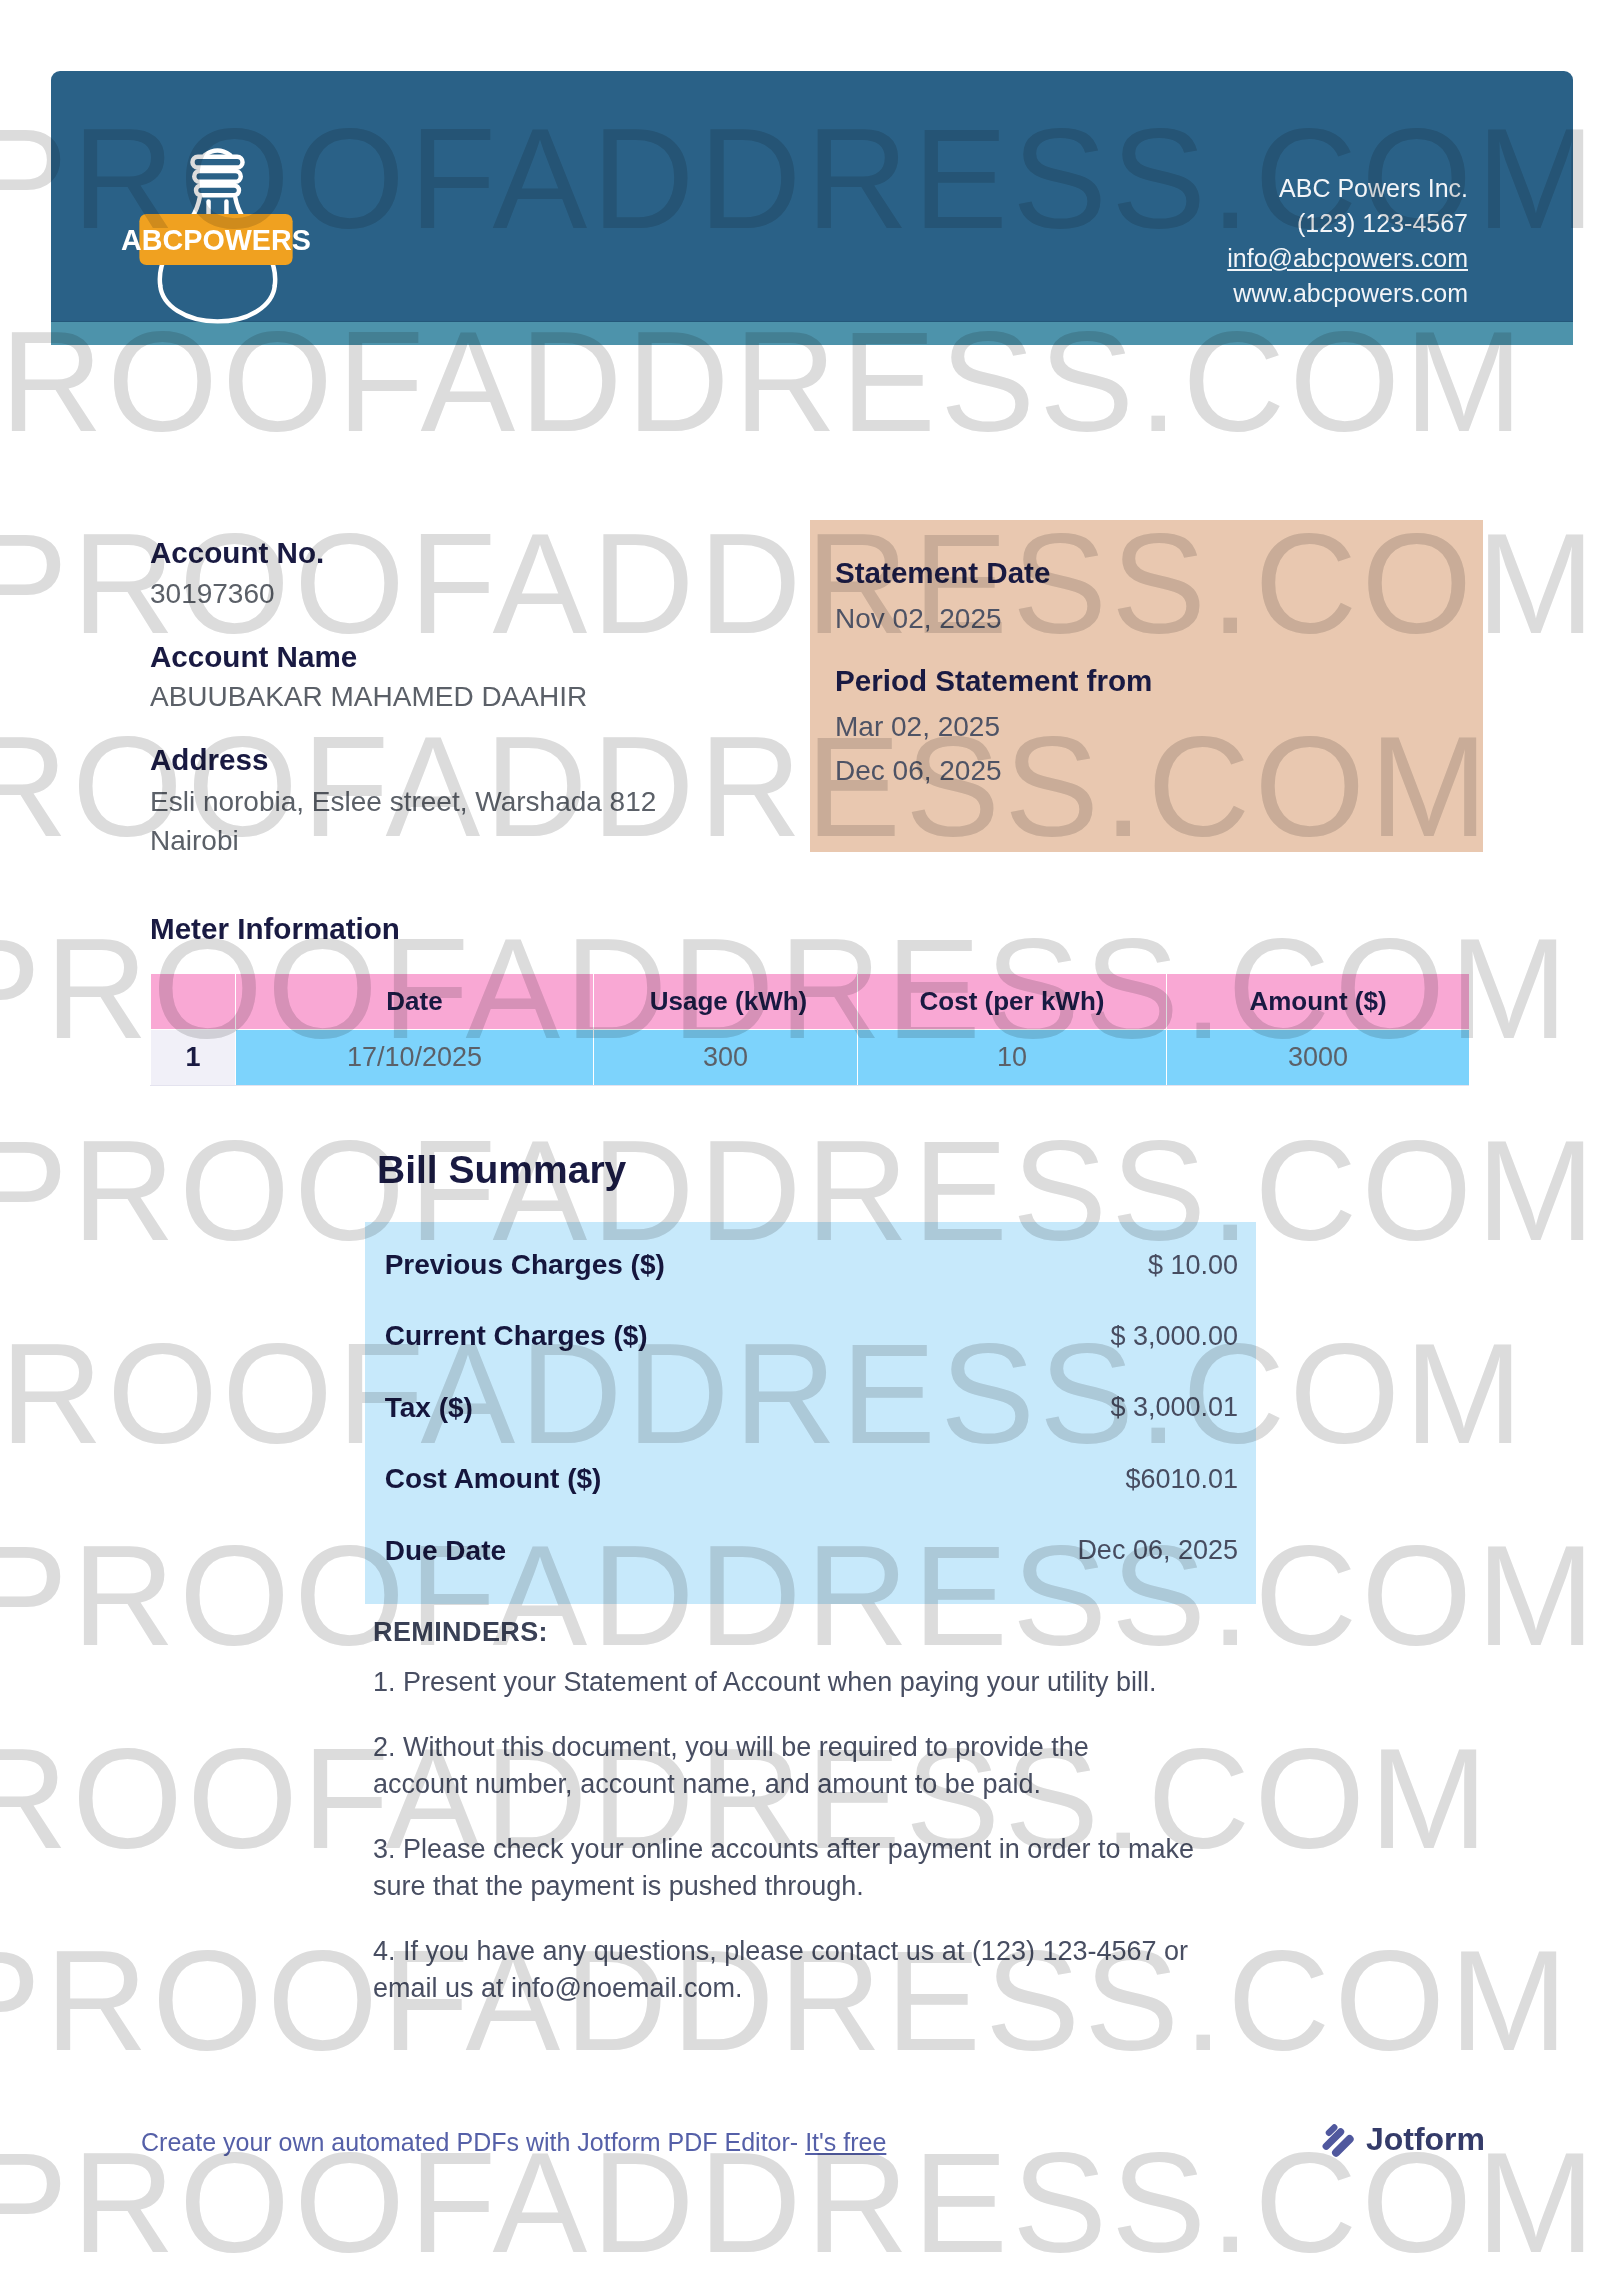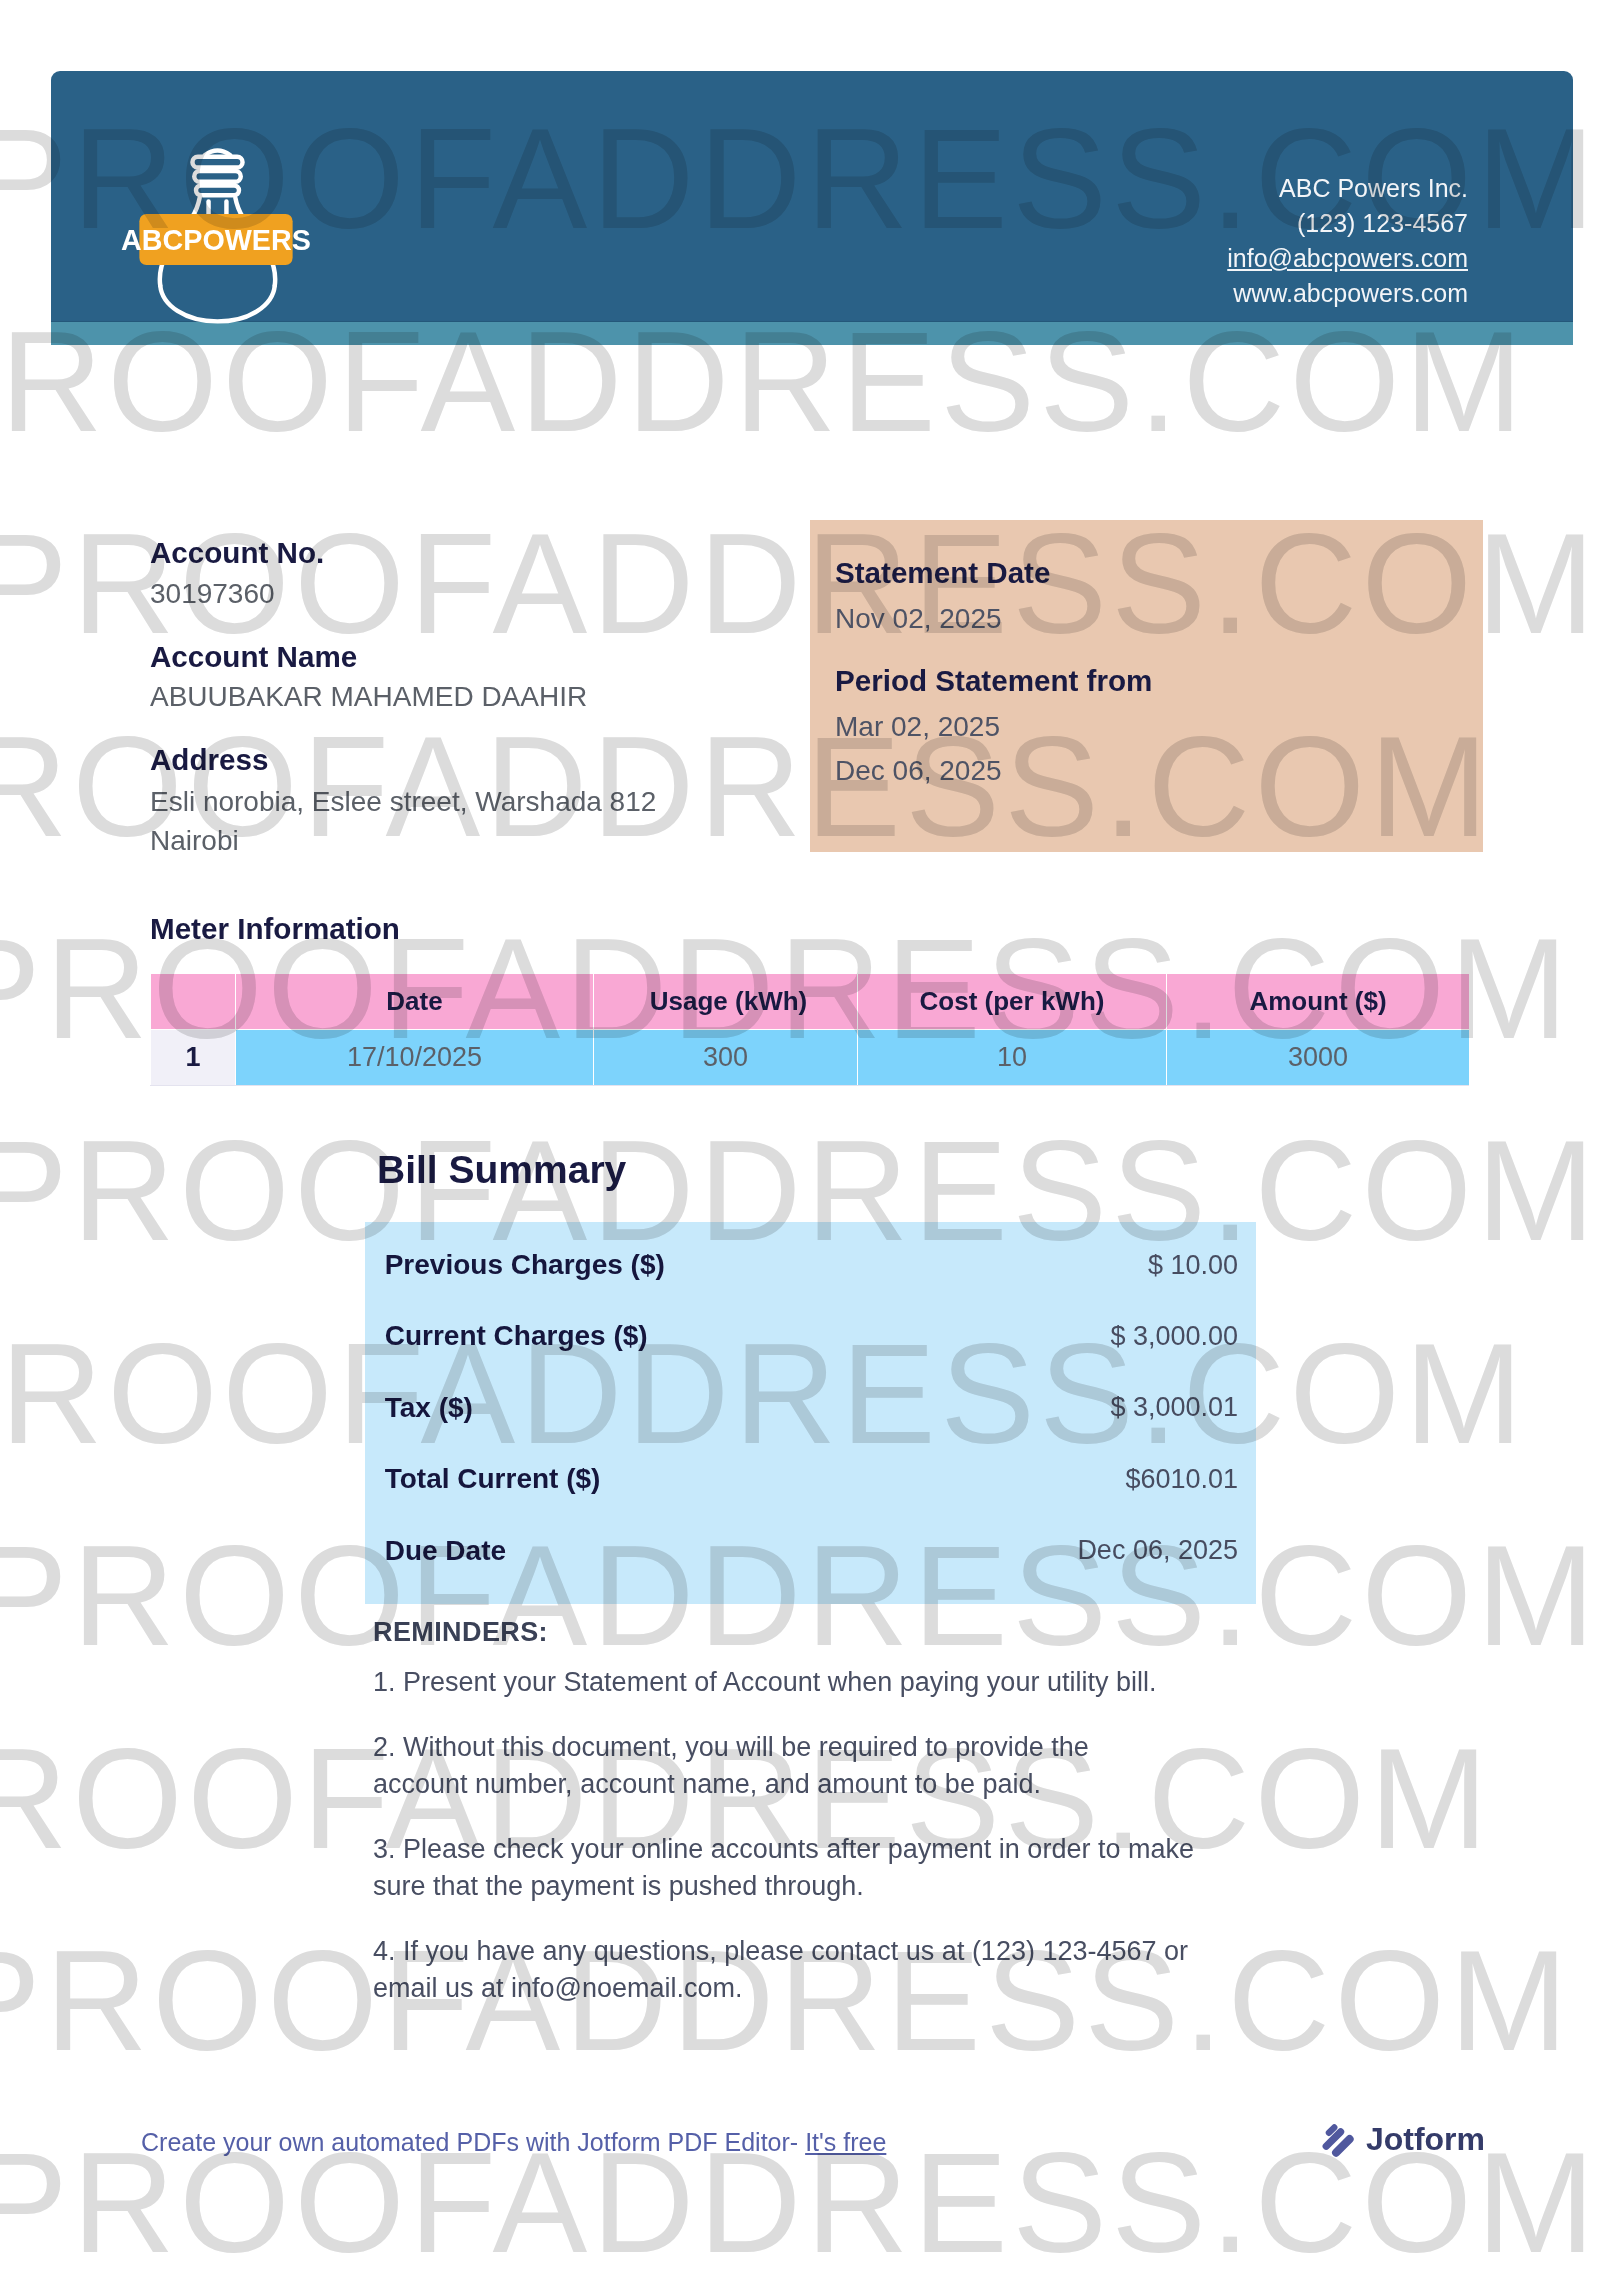--- a/index.html
+++ b/index.html
@@ -217,21 +217,21 @@
     </div>
     <div class="bill-row">
       <span class="b-label">Current Charges ($)</span>
       <span class="b-value">$ 3,000.00</span>
     </div>
     <div class="bill-row">
       <span class="b-label">Tax ($)</span>
       <span class="b-value">$ 3,000.01</span>
     </div>
     <div class="bill-row">
-      <span class="b-label">Total Current ($)</span>
+      <span class="b-label">Cost Amount ($)</span>
       <span class="b-value">$6010.01</span>
     </div>
     <div class="bill-row">
       <span class="b-label">Due Date</span>
       <span class="b-value">Dec 06, 2025</span>
     </div>
   </div>
 
   <div class="reminders-heading">REMINDERS:</div>
   <div class="reminders">

